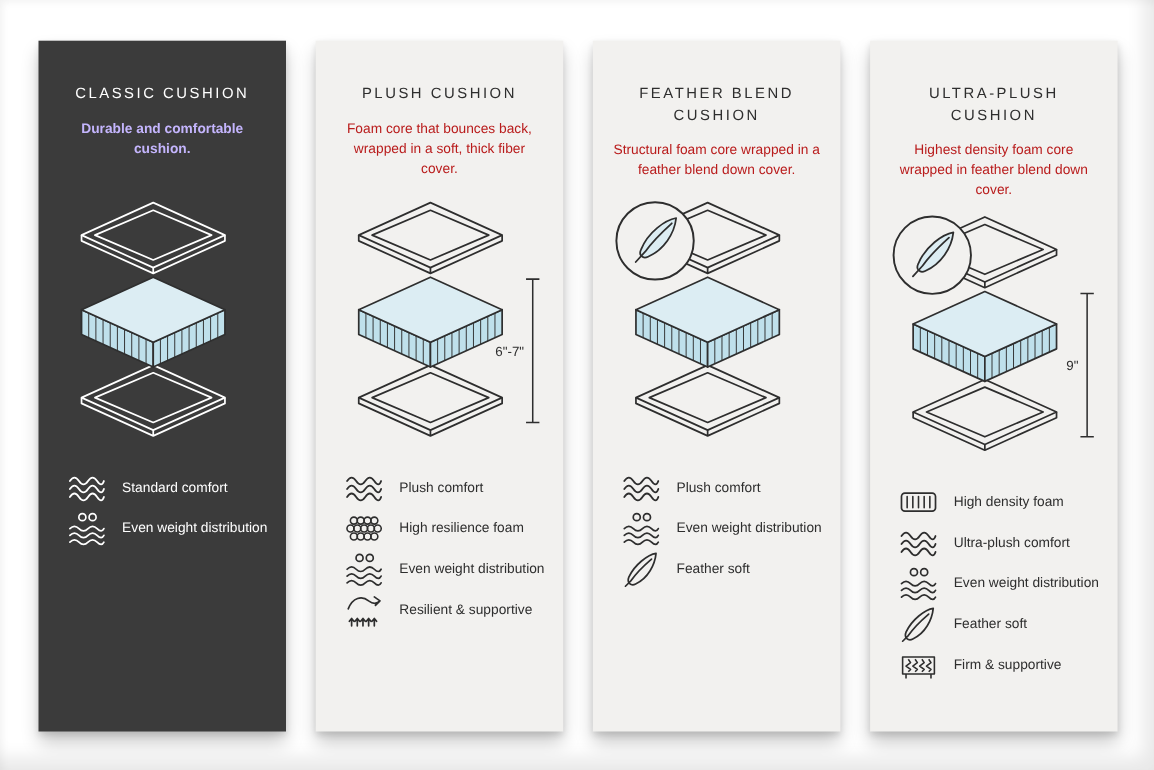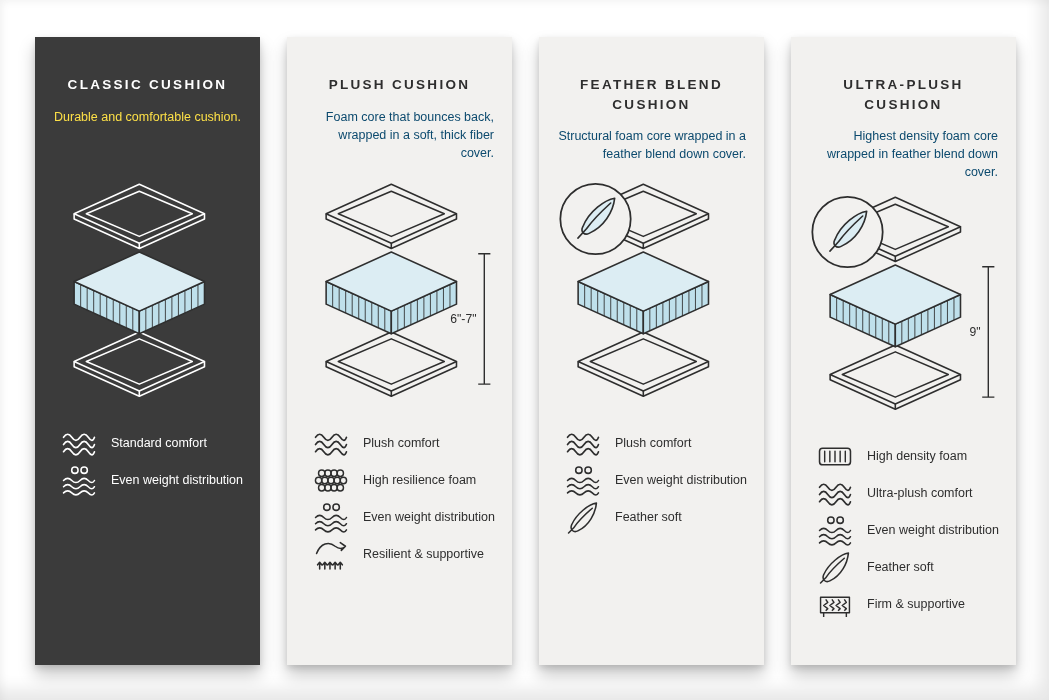--- a/index.html
+++ b/index.html
@@ -12,26 +12,26 @@
   .card{
     width:225px;height:628px;box-sizing:border-box;padding:28px 12px 0;
     background:var(--card-bg);display:flex;flex-direction:column;
     box-shadow:0 10px 16px rgba(0,0,0,0.22), 0 3px 6px rgba(0,0,0,0.12);
   }
   .theme-dark{--card-bg:#3b3b3b;--layer-stroke:#ffffff;--ink-stroke:#ffffff;color:#ffffff;}
   .theme-light{--card-bg:#f2f1ef;--layer-stroke:#2e2e2e;--ink-stroke:#2e2e2e;color:#2e2e2e;}
   :root{--foam-top:#dcedf3;--foam-side:#bfe0eb;}
   .card-header{min-height:104px;text-align:center;}
   .card-title{
-    font-size:13.5px;font-weight:700;letter-spacing:2.3px;line-height:1.45;
+    font-size:13.5px;font-weight:400;letter-spacing:2.3px;line-height:1.45;
     margin:10px 2px 13px;text-transform:uppercase;
   }
   .card-desc{font-size:12.5px;line-height:1.45;margin:0 6px;}
-  .theme-dark .card-desc{color:#fde047;}
-  .theme-light .card-desc{color:#0c4a6e;text-align:right;}
+  .theme-dark .card-desc{color:#c4b5fd;font-weight:bold;}
+  .theme-light .card-desc{color:#b91c1c;}
   .diagram{height:222px;margin-top:10px;display:flex;justify-content:center;}
   .cushion-svg{width:200px;height:219px;display:block;}
   .measure-line{fill:none;stroke:var(--ink-stroke);stroke-width:1.6;}
   .measure-text{font-size:14px;fill:var(--ink-stroke);font-family:"Liberation Sans",sans-serif;}
   .features{list-style:none;margin:26px 0 0;padding:0 0 0 14px;display:flex;flex-direction:column;gap:4px;}
   .feature{display:flex;align-items:center;gap:14px;}
   .ficon{width:36px;height:33px;flex:0 0 36px;color:var(--ink-stroke);}
   .flabel{font-size:12.5px;line-height:1.3;padding-right:4px;}
   .defs-svg{position:absolute;width:0;height:0;overflow:hidden;}
 </style>

